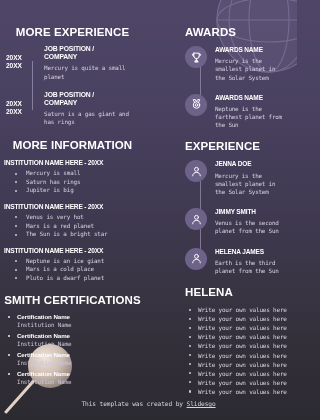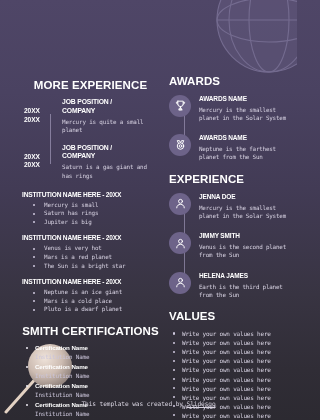--- a/index.html
+++ b/index.html
@@ -9,23 +9,23 @@
     background:linear-gradient(180deg,#4f4667 0%,#4a4261 22%,#423b55 45%,#383442 70%,#302d36 88%,#2c2a31 100%);
     color:#efecf4;position:relative;
   }
   .page{position:absolute;inset:0;overflow:hidden;}
 
   
   .globe{position:absolute;right:-26px;top:-34px;width:108px;height:108px;pointer-events:none;opacity:.62;}
   .pin{position:absolute;left:2px;bottom:6px;width:92px;height:74px;pointer-events:none;}
 
   
-  .cols{position:absolute;left:0;top:0;right:0;bottom:0;display:flex;padding:26px 10px 0 22px;box-sizing:border-box;align-items:flex-end;}
+  .cols{position:absolute;left:0;top:0;right:0;bottom:0;display:flex;padding:26px 10px 0 4px;box-sizing:border-box;}
   .col-left{width:143px;flex:0 0 143px;padding-right:6px;box-sizing:border-box;}
-  .col-right{flex:1;padding-left:4px;box-sizing:border-box;}
+  .col-right{flex:1;padding-left:4px;box-sizing:border-box;margin-left:34px;}
 
   .sec-title{
     font-family:"Liberation Sans",sans-serif;
     font-weight:bold;font-size:11.5px;letter-spacing:.1px;
     color:#ffffff;margin:0 0 7px 0;
   }
   .sec-title.center{text-align:center;}
   .mt-a{margin-top:13px;}
   .mt-b{margin-top:11px;}
 
@@ -163,20 +163,21 @@
           <div class="exp-body">
             <div class="exp-role">
               <div>JOB POSITION /</div>
               <div>COMPANY</div>
             </div>
             <div class="exp-desc">Saturn is a gas giant and has rings</div>
           </div>
         </div>
       </div>
 
+      <div class="sec-title center mt-a">MORE INFORMATION</div>
 
       <div>
         <div class="inst-name">INSTITUTION NAME HERE - 20XX</div>
         <ul class="dots">
           <li>Mercury is small</li>
           <li>Saturn has rings</li>
           <li>Jupiter is big</li>
         </ul>
       </div>
 
@@ -300,21 +301,21 @@
             </svg>
           </div>
           <div class="tl-body">
             <div class="tl-head">HELENA JAMES</div>
             <div class="tl-desc">Earth is the third planet from the Sun</div>
           </div>
         </div>
       </div>
 
       <div class="values">
-        <div class="sec-title">VALUES</div>
+        <div class="sec-title">HELENA</div>
         <ul class="vals">
           <li>Write your own values here</li>
           <li>Write your own values here</li>
           <li>Write your own values here</li>
           <li>Write your own values here</li>
           <li>Write your own values here</li>
           <li>Write your own values here</li>
           <li>Write your own values here</li>
           <li>Write your own values here</li>
           <li>Write your own values here</li>

